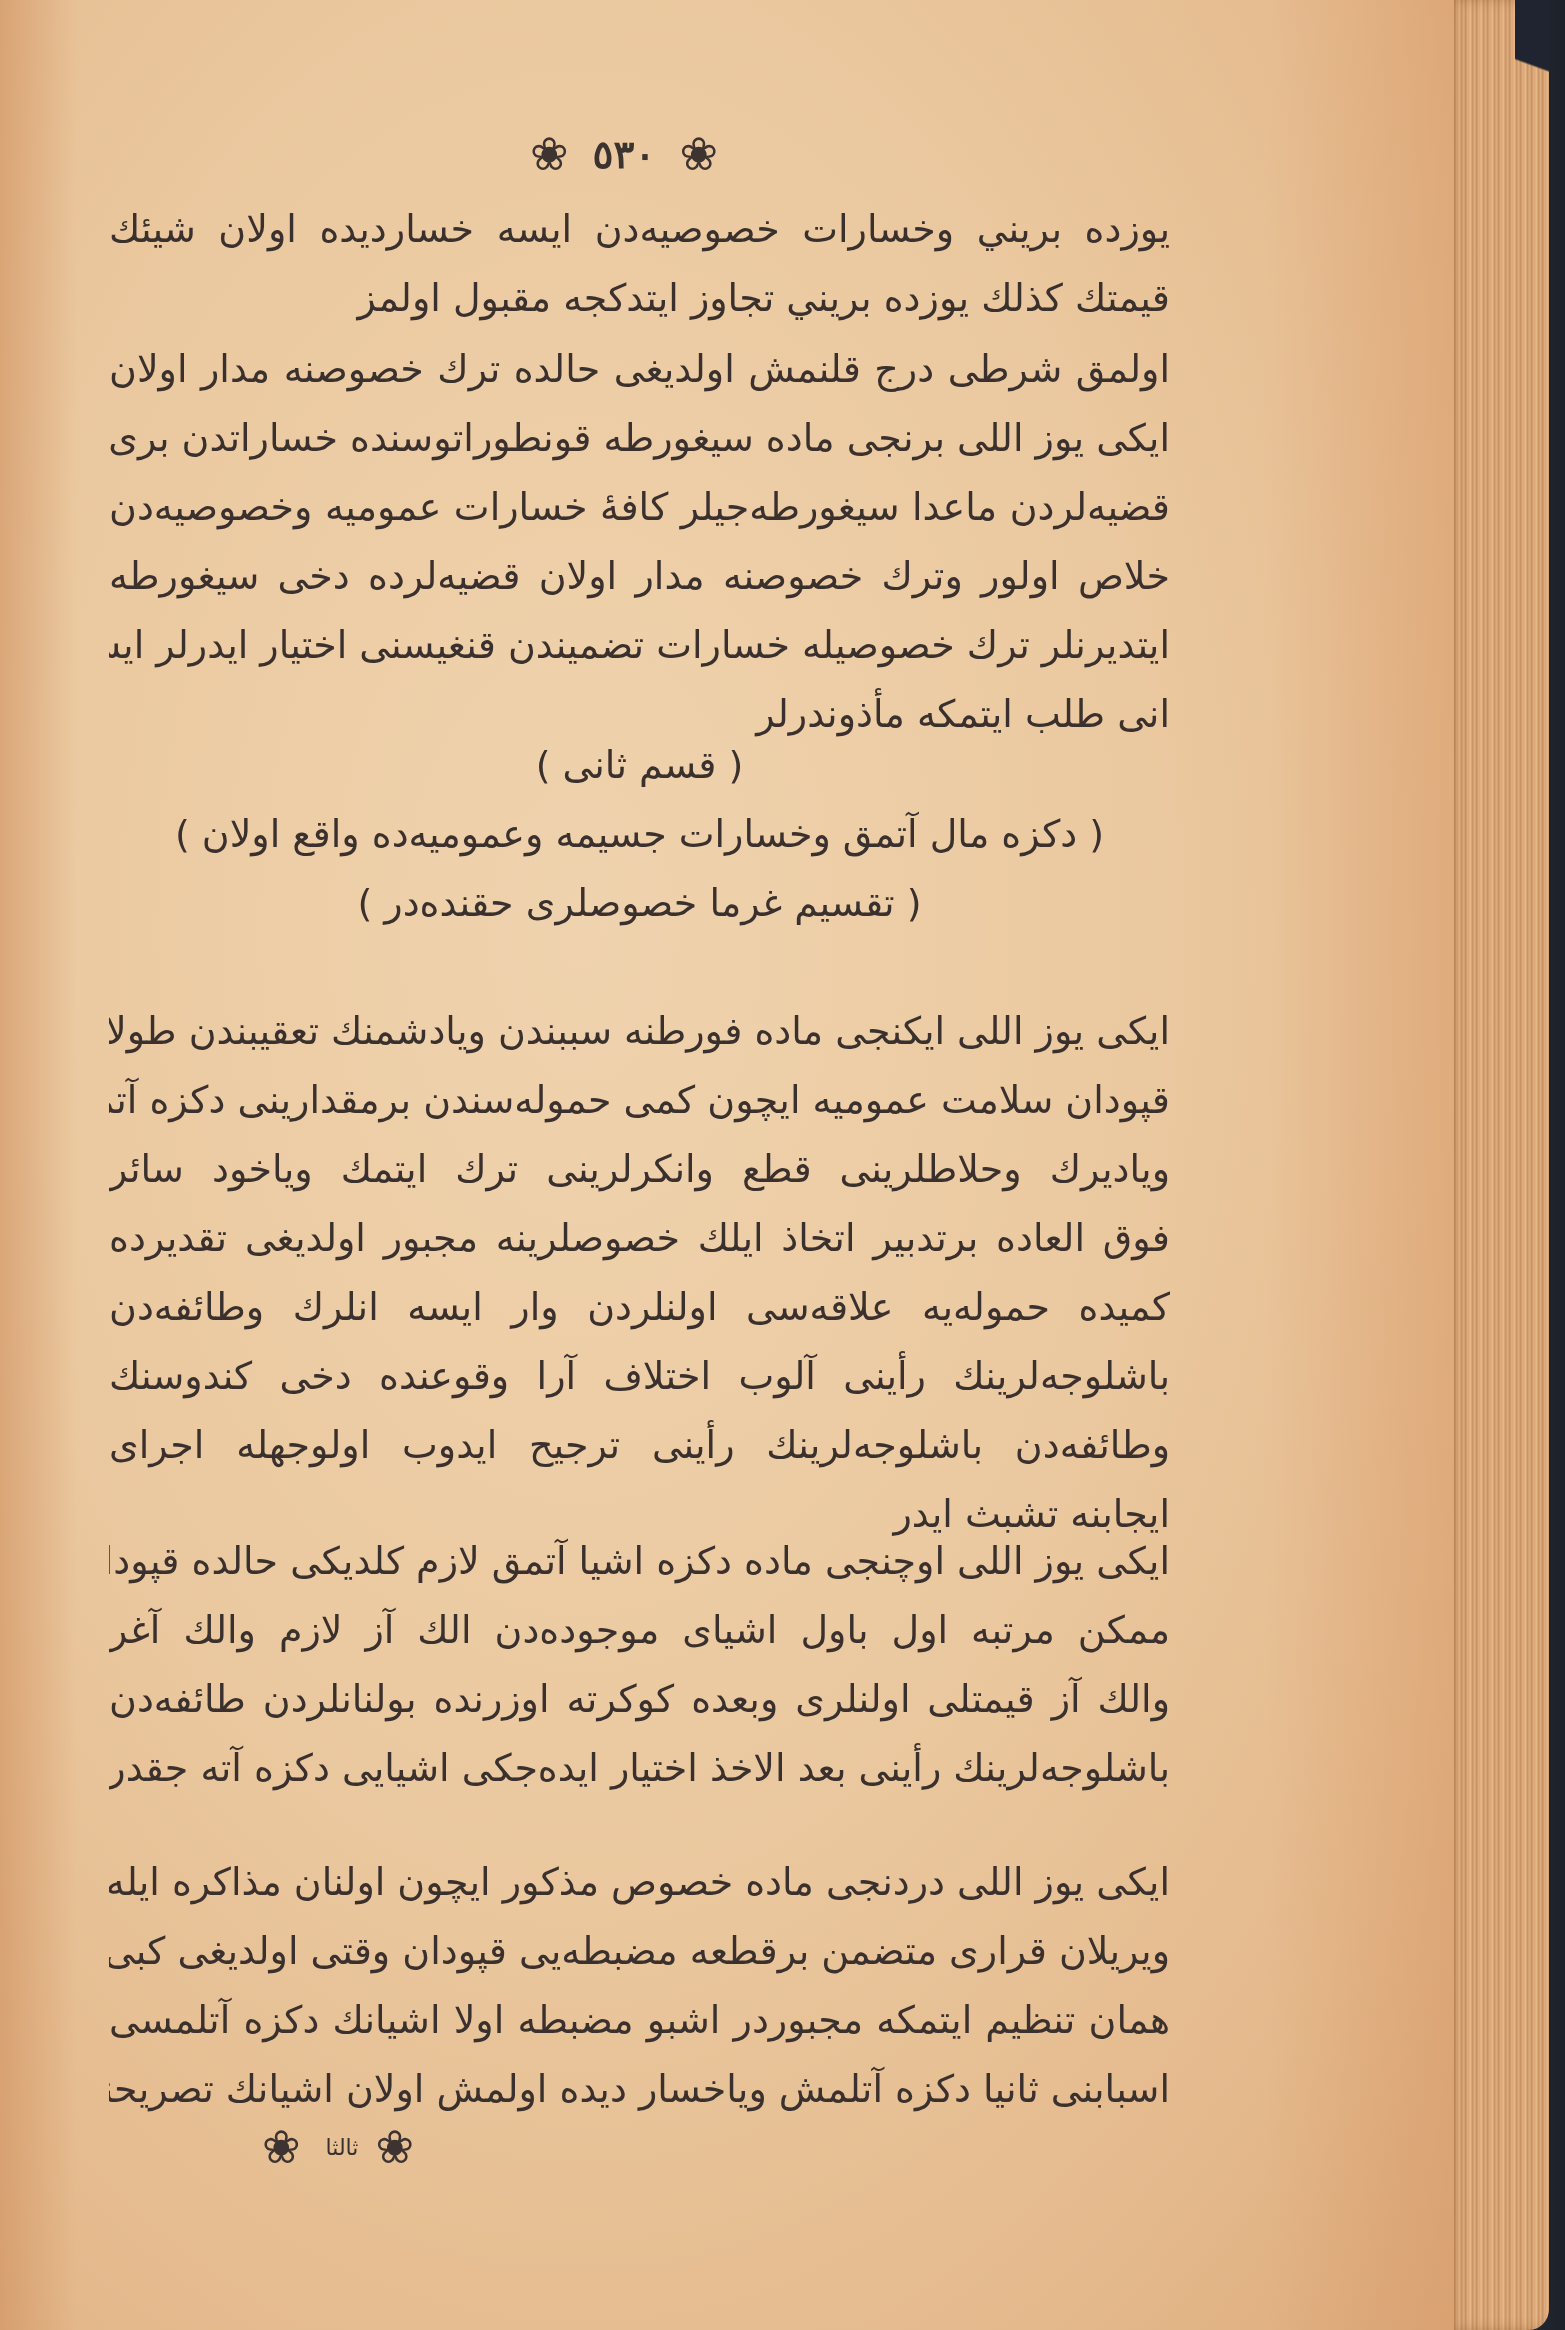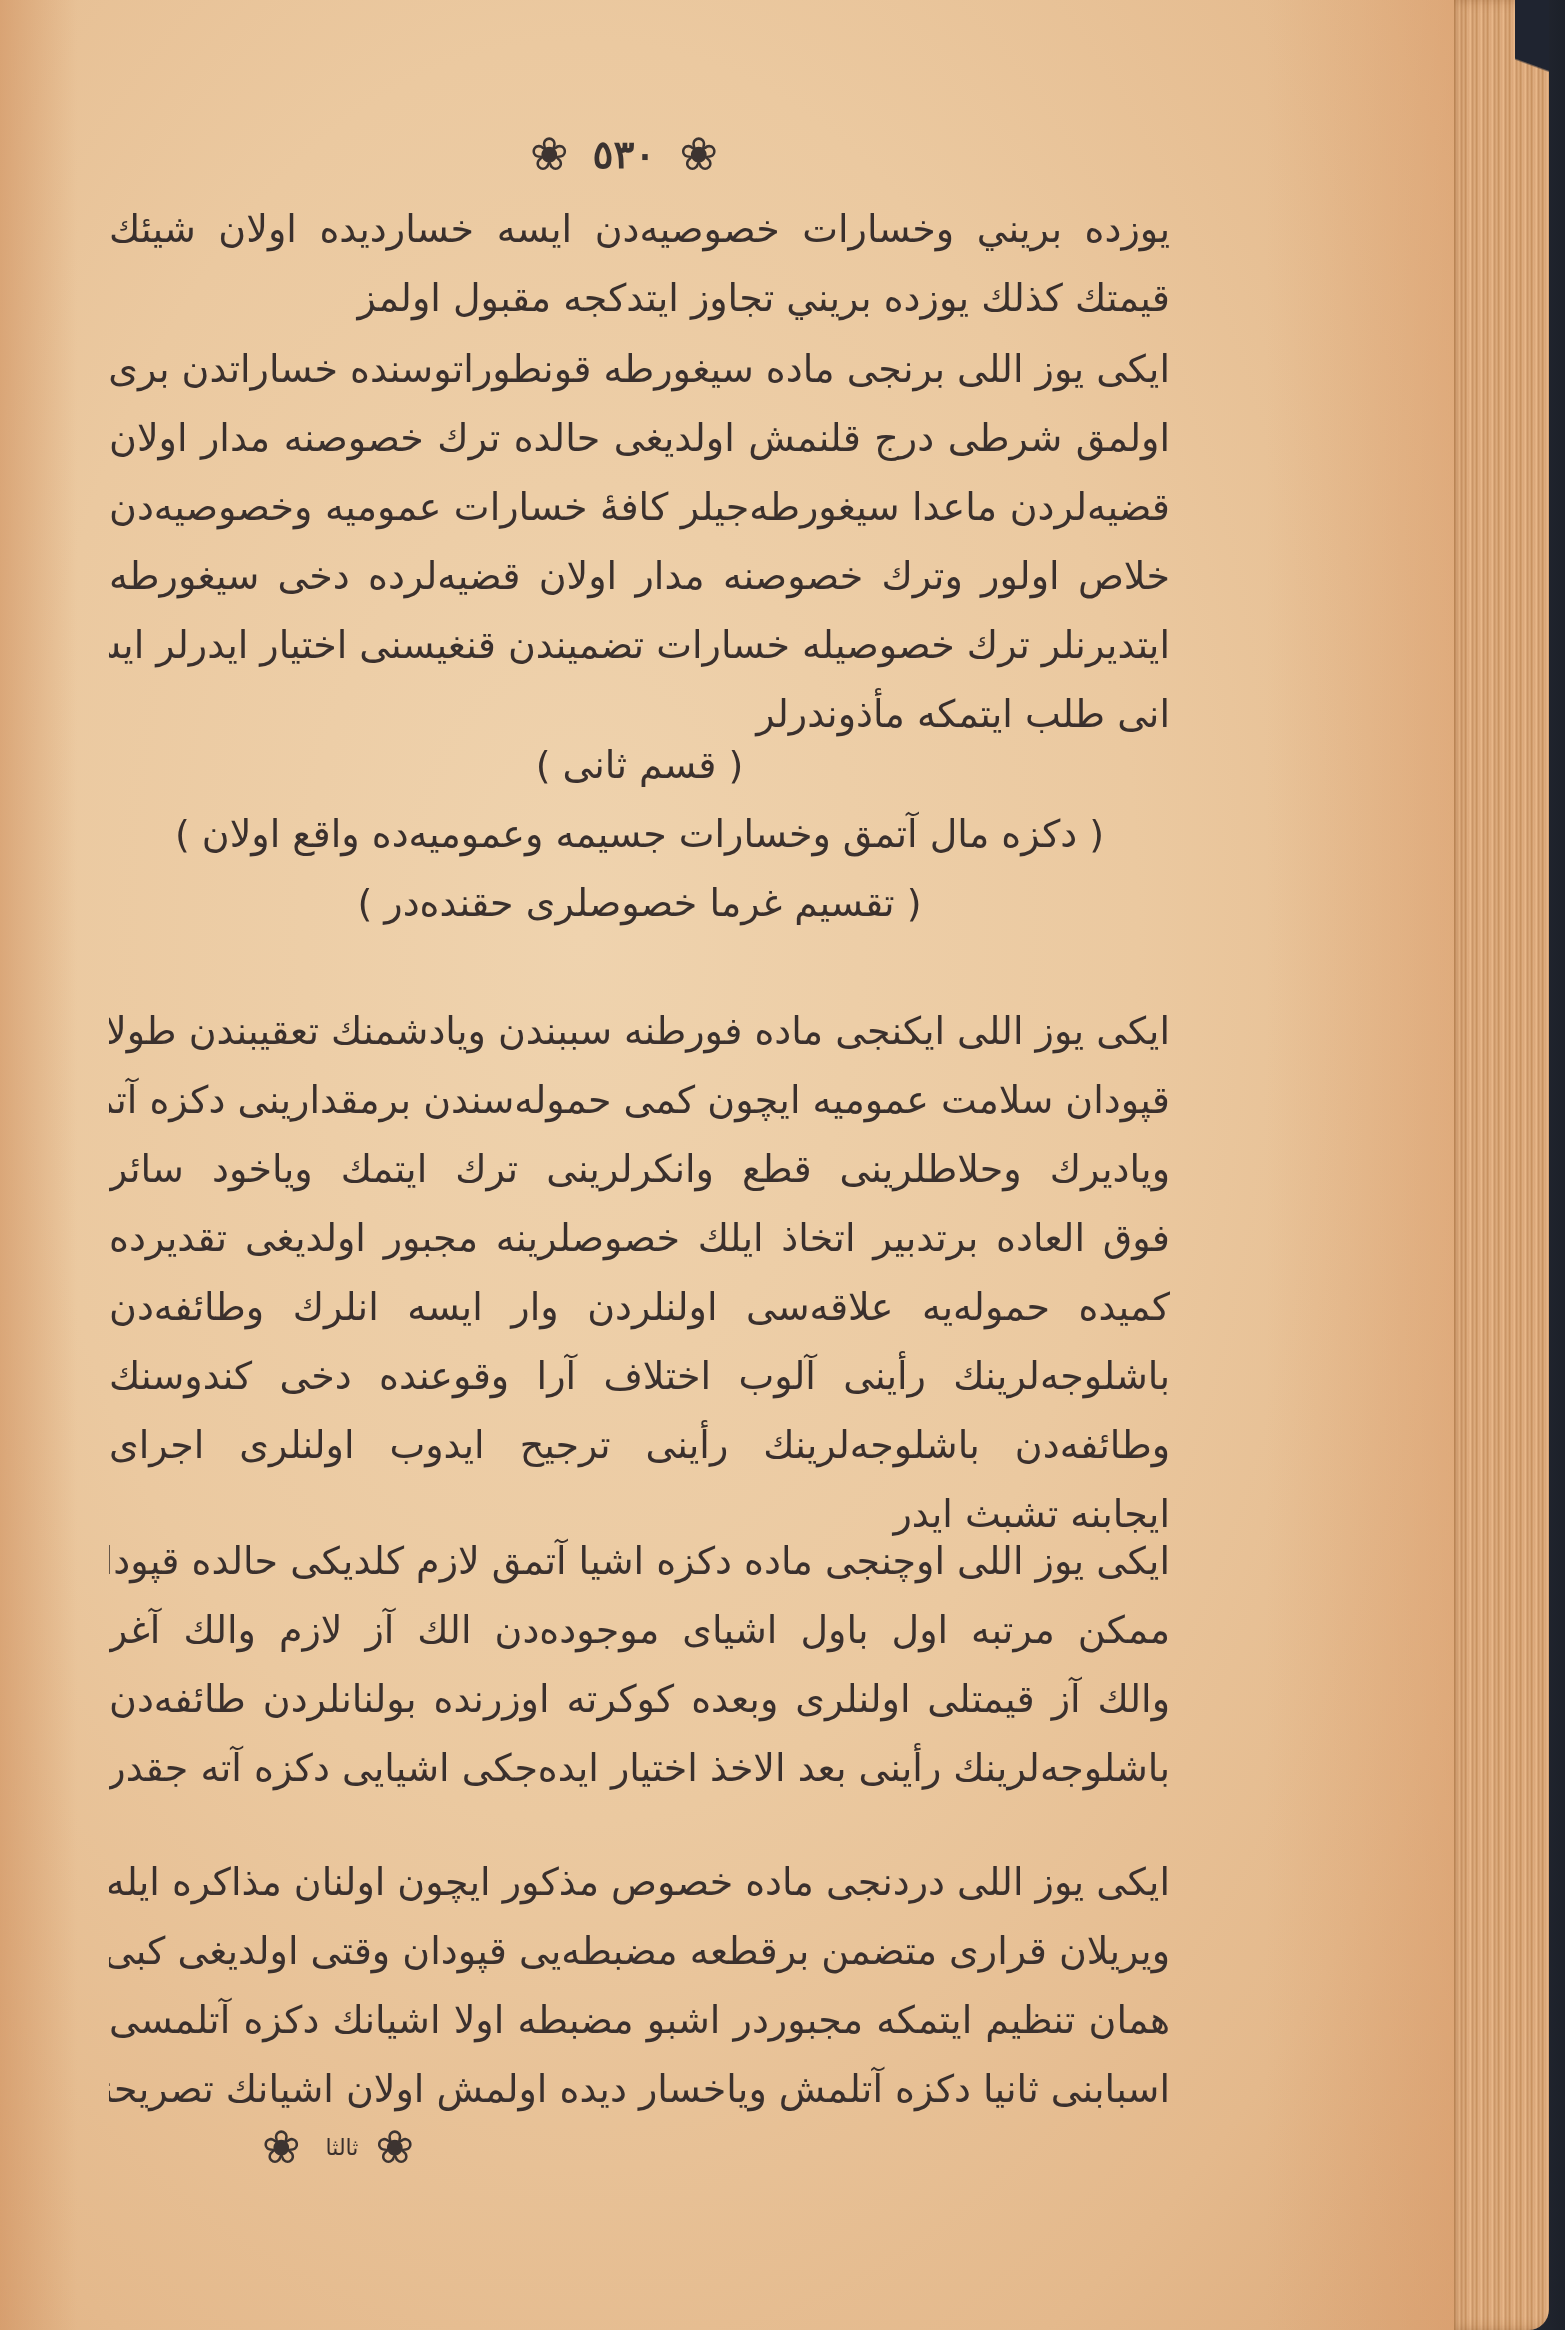--- a/index.html
+++ b/index.html
@@ -88,42 +88,42 @@
     <span class="page-num">٥٣٠</span>
     <span class="ornament">❀</span>
   </div>
 
   <div class="text-block" style="top:195px;">
     <div class="line">يوزده بريني وخسارات خصوصيه‌دن ايسه خسارديده اولان شيئك</div>
     <div class="line last">قيمتك كذلك يوزده بريني تجاوز ايتدكجه مقبول اولمز</div>
   </div>
 
   <div class="text-block" style="top:335px;">
+    <div class="line">اولمق شرطى درج قلنمش اولديغى حالده ترك خصوصنه مدار اولان</div>
     <div class="line">ايكى يوز اللى برنجى ماده سيغورطه قونطوراتوسنده خساراتدن برى</div>
-    <div class="line">اولمق شرطى درج قلنمش اولديغى حالده ترك خصوصنه مدار اولان</div>
     <div class="line">قضيه‌لردن ماعدا سيغورطه‌جيلر كافهٔ خسارات عموميه وخصوصيه‌دن</div>
     <div class="line">خلاص اولور وترك خصوصنه مدار اولان قضيه‌لرده دخى سيغورطه</div>
     <div class="line">ايتديرنلر ترك خصوصيله خسارات تضميندن قنغيسنى اختيار ايدرلر ايسه</div>
     <div class="line last">انى طلب ايتمكه مأذوندرلر</div>
   </div>
 
   <div class="text-block" style="top:731px;">
     <div class="line heading">( قسم ثانى )</div>
     <div class="line heading">( دكزه مال آتمق وخسارات جسيمه وعموميه‌ده واقع اولان )</div>
     <div class="line heading">( تقسيم غرما خصوصلرى حقنده‌در )</div>
   </div>
 
   <div class="text-block" style="top:997px;">
     <div class="line">ايكى يوز اللى ايكنجى ماده فورطنه سببندن ويادشمنك تعقيبندن طولايى</div>
     <div class="line">قپودان سلامت عموميه ايچون كمى حموله‌سندن برمقدارينى دكزه آتمق</div>
     <div class="line">وياديرك وحلاطلرينى قطع وانكرلرينى ترك ايتمك وياخود سائر</div>
     <div class="line">فوق العاده برتدبير اتخاذ ايلك خصوصلرينه مجبور اولديغى تقديرده</div>
     <div class="line">كميده حموله‌يه علاقه‌سى اولنلردن وار ايسه انلرك وطائفه‌دن</div>
     <div class="line">باشلوجه‌لرينك رأينى آلوب اختلاف آرا وقوعنده دخى كندوسنك</div>
-    <div class="line">وطائفه‌دن باشلوجه‌لرينك رأينى ترجيح ايدوب اولنلرى اجراى</div>
+    <div class="line">وطائفه‌دن باشلوجه‌لرينك رأينى ترجيح ايدوب اولوجهله اجراى</div>
     <div class="line last">ايجابنه تشبث ايدر</div>
   </div>
 
   <div class="text-block" style="top:1527px;">
     <div class="line">ايكى يوز اللى اوچنجى ماده دكزه اشيا آتمق لازم كلديكى حالده قپودان</div>
     <div class="line">ممكن مرتبه اول باول اشياى موجوده‌دن الك آز لازم والك آغر</div>
     <div class="line">والك آز قيمتلى اولنلرى وبعده كوكرته اوزرنده بولنانلردن طائفه‌دن</div>
     <div class="line">باشلوجه‌لرينك رأينى بعد الاخذ اختيار ايده‌جكى اشيايى دكزه آته جقدر</div>
   </div>
 

